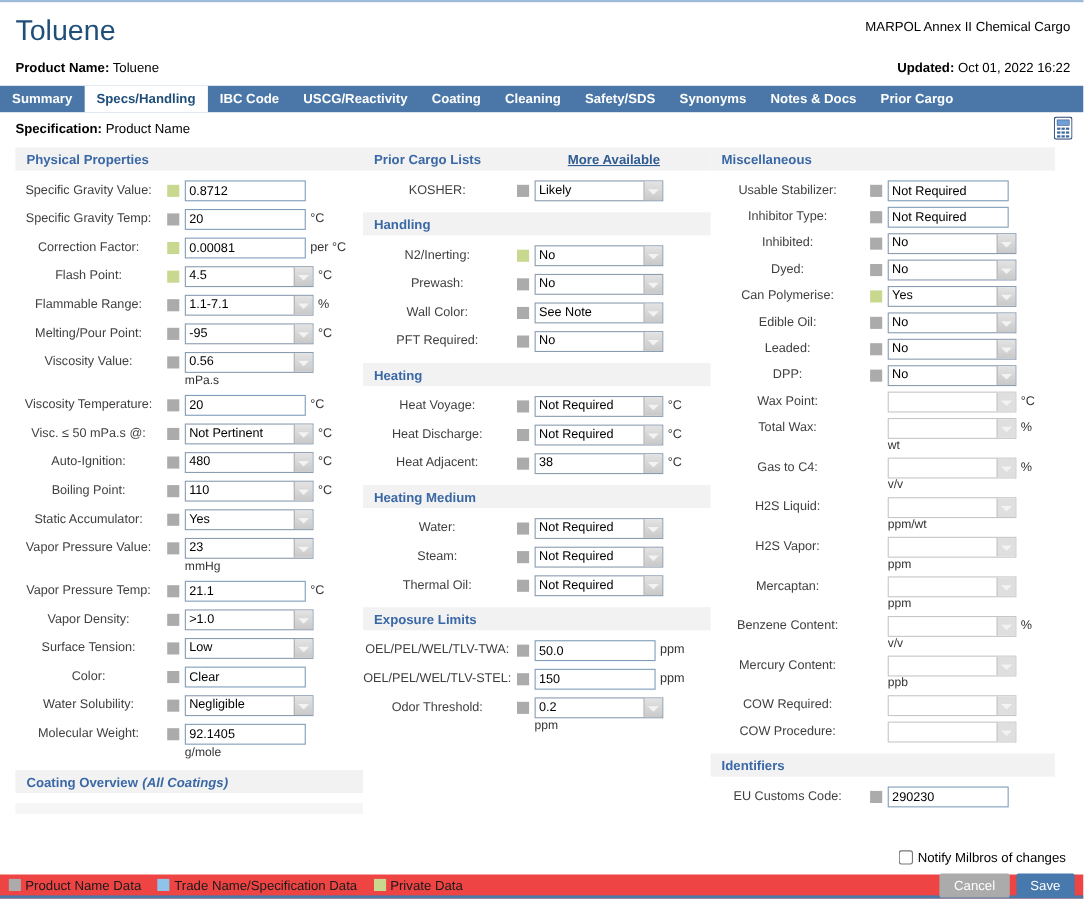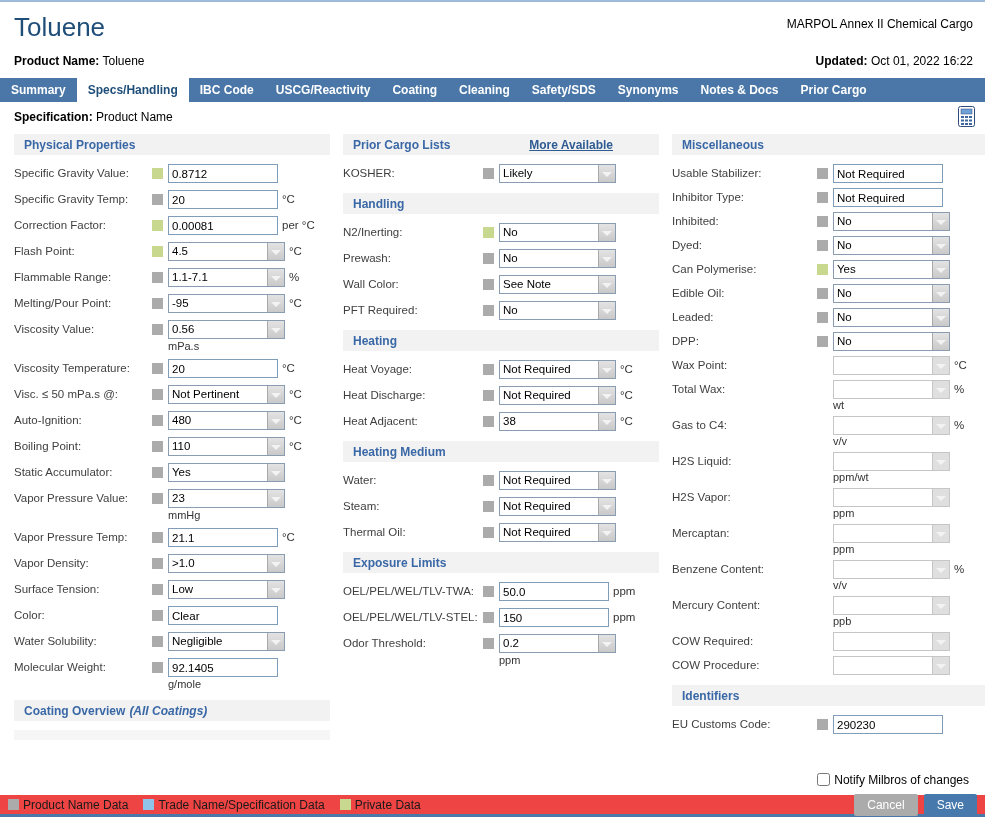--- a/index.html
+++ b/index.html
@@ -17,30 +17,30 @@
   .top-row2 { display:flex; justify-content:space-between; font-size:12px; margin-top:12px; color:#000; }
   .b { font-weight:bold; }
   
   .tabbar { display:flex; align-items:stretch; height:24px; background:#4A77A7; margin-top:10px; flex:none; }
   .tab { color:#fff; font-weight:bold; font-size:12px; padding:0 11px; display:flex; align-items:center; cursor:pointer; white-space:nowrap; }
   .tab.active { background:#fff; color:#1F4E79; }
   
   .specrow { display:flex; justify-content:space-between; align-items:center; padding:4px 10px 2px 14px; font-size:12px; color:#000; flex:none; }
   .calc { width:17px; height:21px; cursor:pointer; }
   
-  .main { display:grid; grid-template-columns:316px 316px 313px; column-gap:13px; padding:5px 0 0 14px; flex:1; overflow:hidden; align-items:start; }
+  .main { display:grid; grid-template-columns:316px 316px 313px; padding:5px 0 0 14px; flex:1; overflow:hidden; align-items:start; }
   .section { margin-bottom:10px; }
   .sec-h { background:#F2F2F2; height:21px; padding-left:10px; display:flex; align-items:center; margin-bottom:9px; }
   .sec-title { color:#3A68A6; font-weight:bold; font-size:12px; white-space:nowrap; }
   .italic { font-style:italic; margin-left:4px; }
   .more-link { color:#2F5B93; font-weight:bold; font-size:12px; text-decoration:underline; margin-left:auto; margin-right:46px; cursor:pointer; }
   .empty-strip { background:#F6F6F6; height:10px; margin-top:2px; }
   .row { display:flex; align-items:flex-start; margin-bottom:7px; }
   .col2 .row { margin-bottom:5px; }
-  .lbl { flex:1; text-align:left; color:#3F3F3F; line-height:19px; padding-right:3px; white-space:nowrap; font-size:11.5px; }
+  .lbl { flex:1; text-align:center; color:#3F3F3F; line-height:19px; padding-right:3px; white-space:nowrap; font-size:11.5px; }
   .sq { width:11px; height:11px; margin:4px 5px 0 2px; flex:none; }
   .sq-gray { background:#ABABAB; }
   .sq-green { background:#C9D88F; }
   .sq-none { visibility:hidden; }
   .fw { width:162px; flex:none; }
   .col1 .fw { width:160px; }
   .col2 .fw { width:152px; }
   .fl { display:flex; align-items:center; }
   .ti { width:110px; height:19px; border:1px solid #7F9DB9; background:#fff;
         font-family:"Liberation Sans","DejaVu Sans",sans-serif; font-size:11.5px; padding:0 3px; color:#000; }

